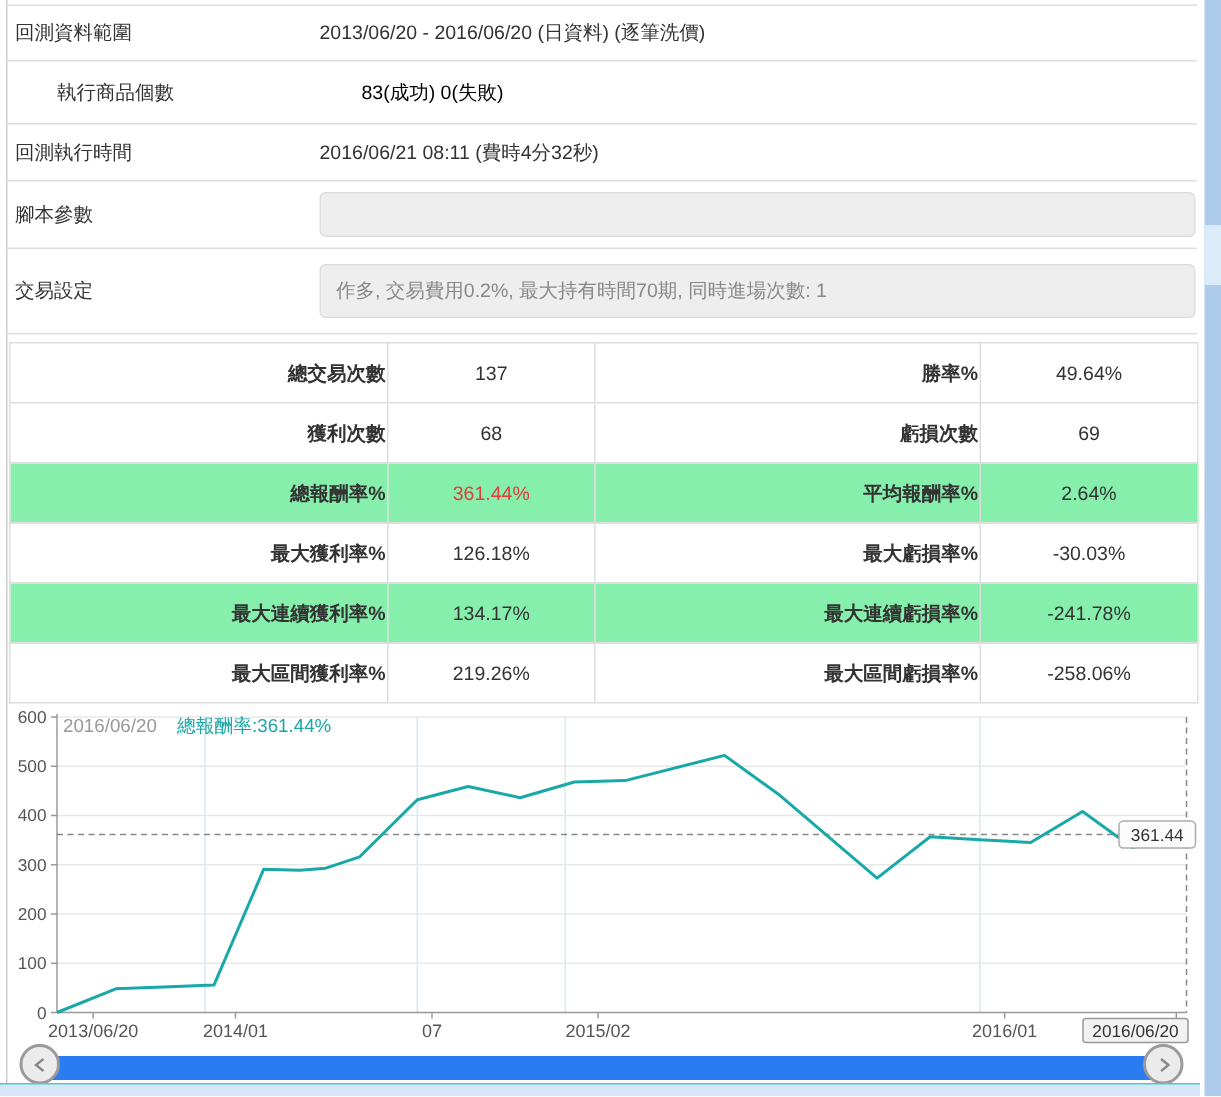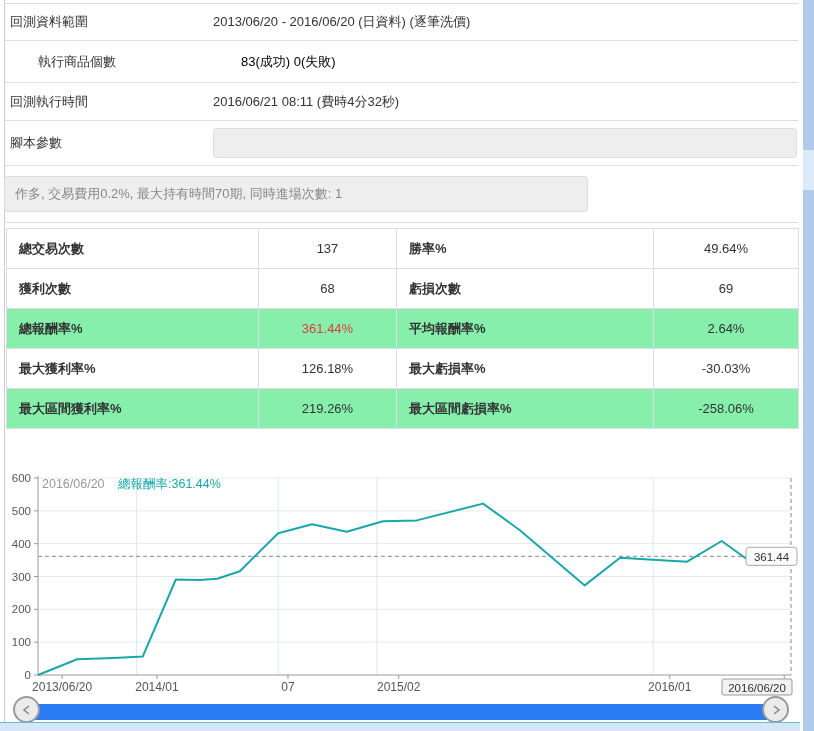--- a/index.html
+++ b/index.html
@@ -21,21 +21,21 @@
   .info-box { width:584px; box-sizing:border-box; background:#eee; border:1px solid #ddd;
               border-radius:4px; color:#888; font-size:13px; }
   .info-box.small { height:30px; }
   .info-box.big { height:36px; line-height:34px; padding:0 10px; white-space:nowrap; overflow:hidden; }
 
   
   table.summary { position:absolute; left:6px; top:228px; width:792px; border-collapse:collapse;
                   table-layout:fixed; font-size:13px; }
   table.summary td { border:1px solid #ddd; height:37px; color:#333; }
   table.summary tr:nth-child(3), table.summary tr:nth-child(5) { background:#86efac; }
-  td.lab { font-weight:bold; padding-left:12px; }
+  td.lab { font-weight:bold; padding-left:12px;text-align:right; }
   td.val { text-align:center; }
   td.val.red { color:#e03c3c; }
   col.c1{width:252px;} col.c2{width:138px;} col.c3{width:257px;} col.c4{width:145px;}
 
   
   #chart { position:absolute; left:6px; top:460px; }
   #chart text { font-family:"Liberation Sans","DejaVu Sans",sans-serif; }
 
   
   .hbar { position:absolute; left:26px; top:704px; width:752px; height:16px; background:#2b7cf2; }
@@ -68,20 +68,21 @@
     </div>
     <div class="info-row">
       <div class="info-label">回測執行時間</div>
       <div class="info-value">2016/06/21 08:11 (費時4分32秒)</div>
     </div>
     <div class="info-row">
       <div class="info-label">腳本參數</div>
       <div class="info-box small"></div>
     </div>
     <div class="info-row">
+      <div class="info-label">交易設定</div>
       <div class="info-box big">作多, 交易費用0.2%, 最大持有時間70期, 同時進場次數: 1</div>
     </div>
   </div>
 
   <table class="summary">
     <colgroup>
         <col class="c1">
         <col class="c2">
         <col class="c3">
         <col class="c4">
@@ -103,20 +104,26 @@
         <td class="lab">總報酬率%</td>
         <td class="val red">361.44%</td>
         <td class="lab">平均報酬率%</td>
         <td class="val">2.64%</td>
       </tr>
       <tr>
         <td class="lab">最大獲利率%</td>
         <td class="val">126.18%</td>
         <td class="lab">最大虧損率%</td>
         <td class="val">-30.03%</td>
+      </tr>
+      <tr>
+        <td class="lab">最大連續獲利率%</td>
+        <td class="val">134.17%</td>
+        <td class="lab">最大連續虧損率%</td>
+        <td class="val">-241.78%</td>
       </tr>
       <tr>
         <td class="lab">最大區間獲利率%</td>
         <td class="val">219.26%</td>
         <td class="lab">最大區間虧損率%</td>
         <td class="val">-258.06%</td>
       </tr>
     </tbody>
   </table>
 

